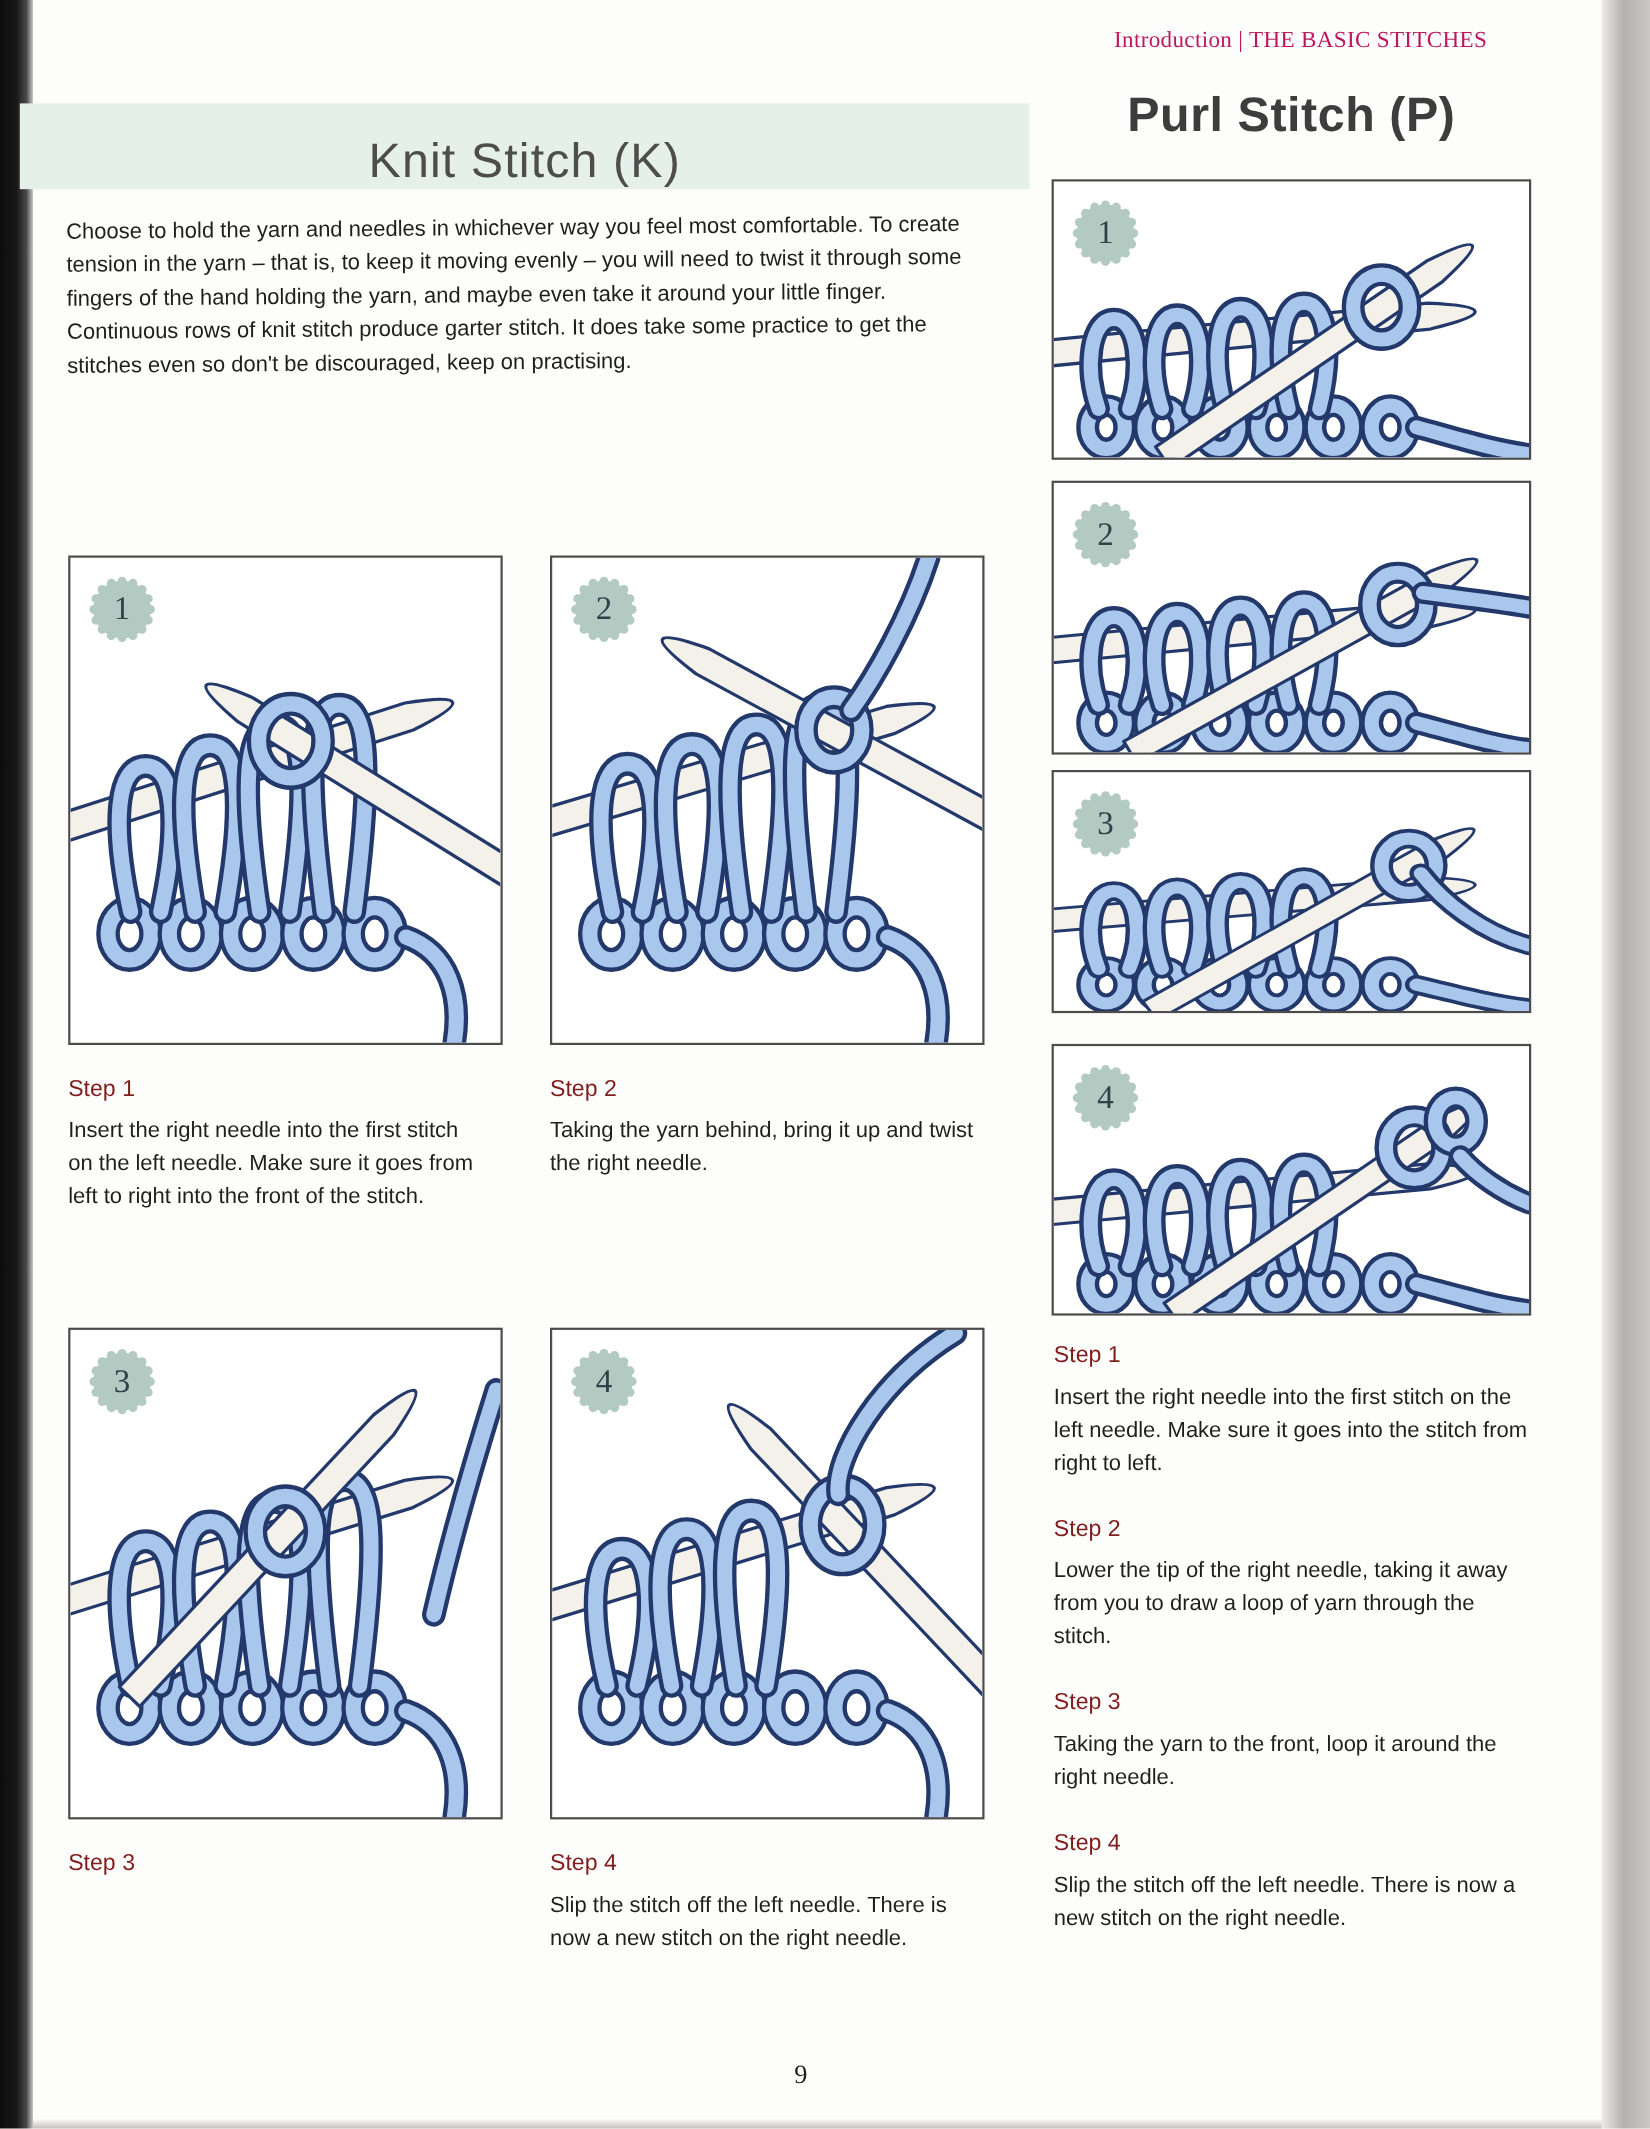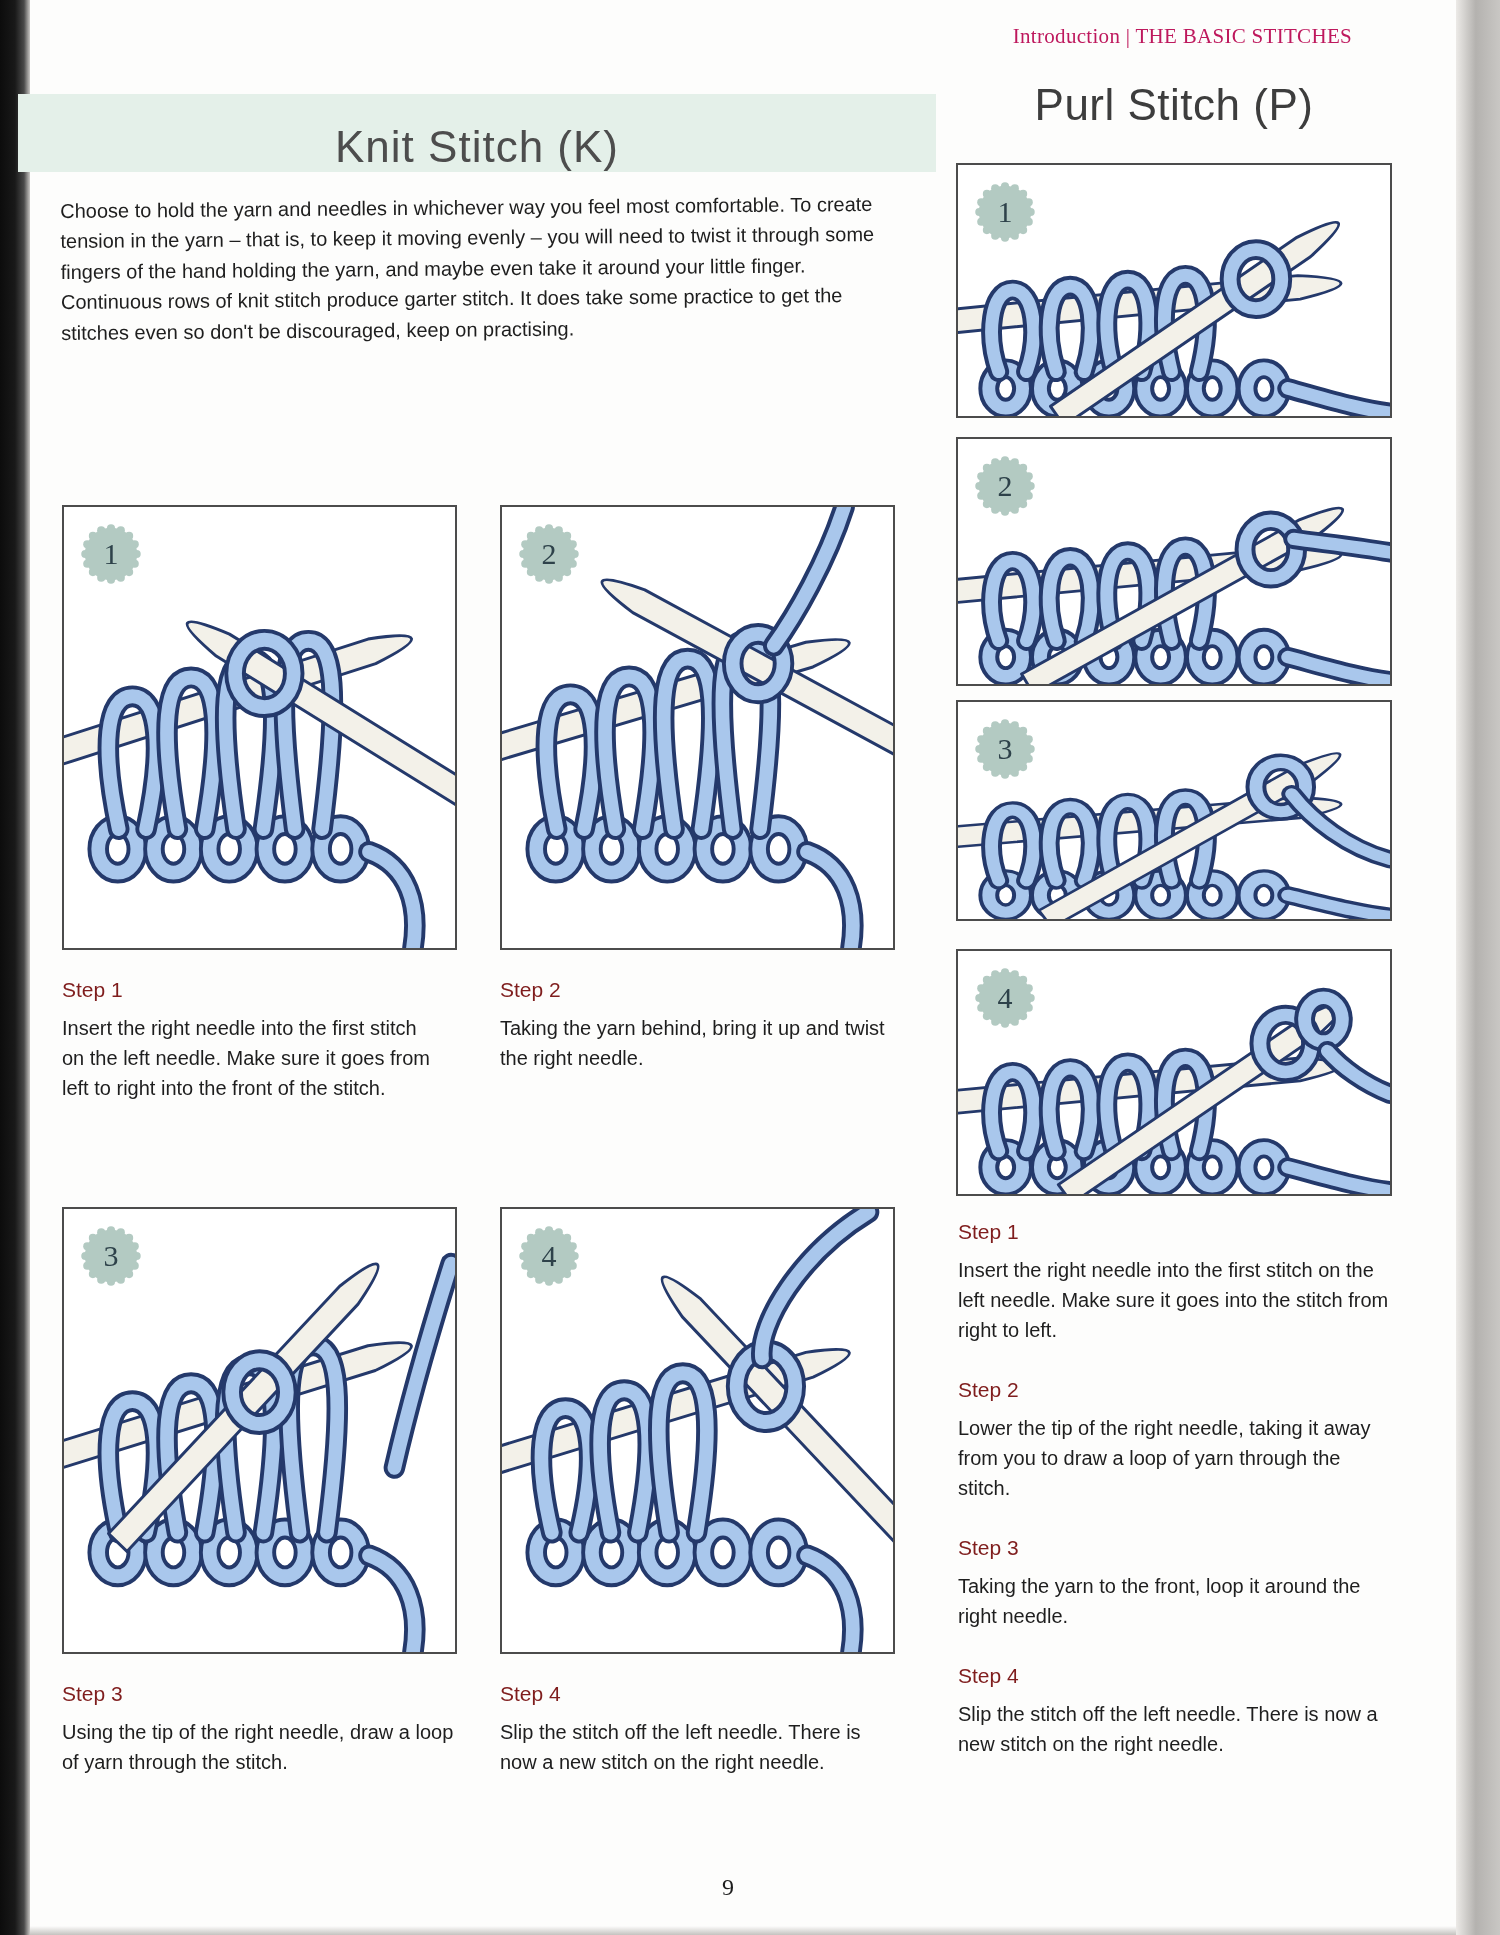--- a/index.html
+++ b/index.html
@@ -14,21 +14,21 @@
     background:linear-gradient(to bottom,#fdfdfc,#c4c2bf)}
 
   .header{position:absolute;top:24px;right:148px;font-family:"Liberation Serif",serif;
     font-size:21px;color:#be185d;letter-spacing:.3px}
 
   .knit-band{position:absolute;left:18px;top:94px;width:918px;height:78px;
     background:var(--mint,#e4f0e9);display:flex;align-items:flex-end;justify-content:center}
   .knit-band h1{font-size:44px;font-weight:300;color:#4d4d4d;letter-spacing:1px}
 
   .purl-title{position:absolute;left:956px;top:80px;width:436px;text-align:center;
-    font-size:44px;font-weight:400;color:#3d3d3d;letter-spacing:.5px}
+    font-size:44px;font-weight:700;color:#3d3d3d;letter-spacing:.5px}
 
   .intro{position:absolute;left:60px;top:196px;width:846px;font-size:20px;line-height:1.52;
     color:#1e1e1e;transform:rotate(-.5deg);transform-origin:left top}
 
   .fig{position:absolute;border:2px solid #4c4c4c;background:#fff}
   .fig .illus{position:absolute;inset:0;overflow:hidden}
   .fig .illus svg{display:block;width:100%;height:100%}
 
   #k1{left:62px;top:505px;width:395px;height:445px}
   #k2{left:500px;top:505px;width:395px;height:445px}
@@ -302,21 +302,20 @@
 <div class="caption cap1">
   <h3>Step 1</h3>
   <p>Insert the right needle into the first stitch on the left needle. Make sure it goes from left to right into the front of the stitch.</p>
 </div>
 <div class="caption cap2">
   <h3>Step 2</h3>
   <p>Taking the yarn behind, bring it up and twist the right needle.</p>
 </div>
 <div class="caption cap3">
   <h3>Step 3</h3>
-  <p>Using the tip of the right needle, draw a loop of yarn through the stitch.</p>
 </div>
 <div class="caption cap4">
   <h3>Step 4</h3>
   <p>Slip the stitch off the left needle. There is now a new stitch on the right needle.</p>
 </div>
 
 <figure class="fig" id="p1">
   <div class="illus">
       <svg viewBox="0 0 435 255" preserveAspectRatio="none">
         <path d="M 31 227 A 17 20 0 1 1 65 227 A 17 20 0 1 1 31 227" fill="none" stroke="#24396b" stroke-width="21" stroke-linecap="round"></path>

